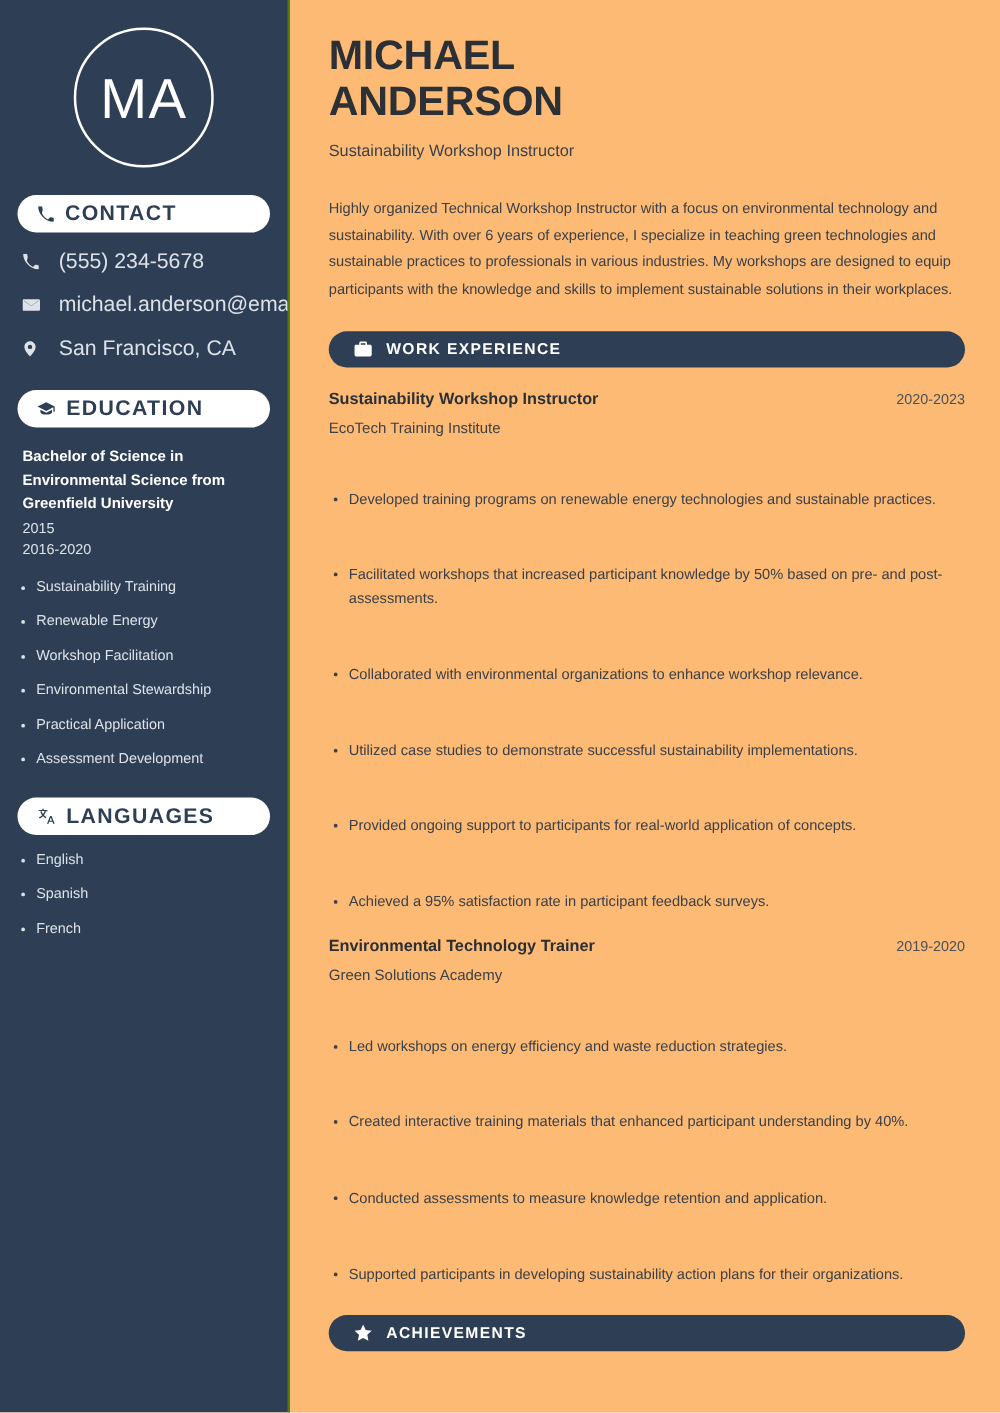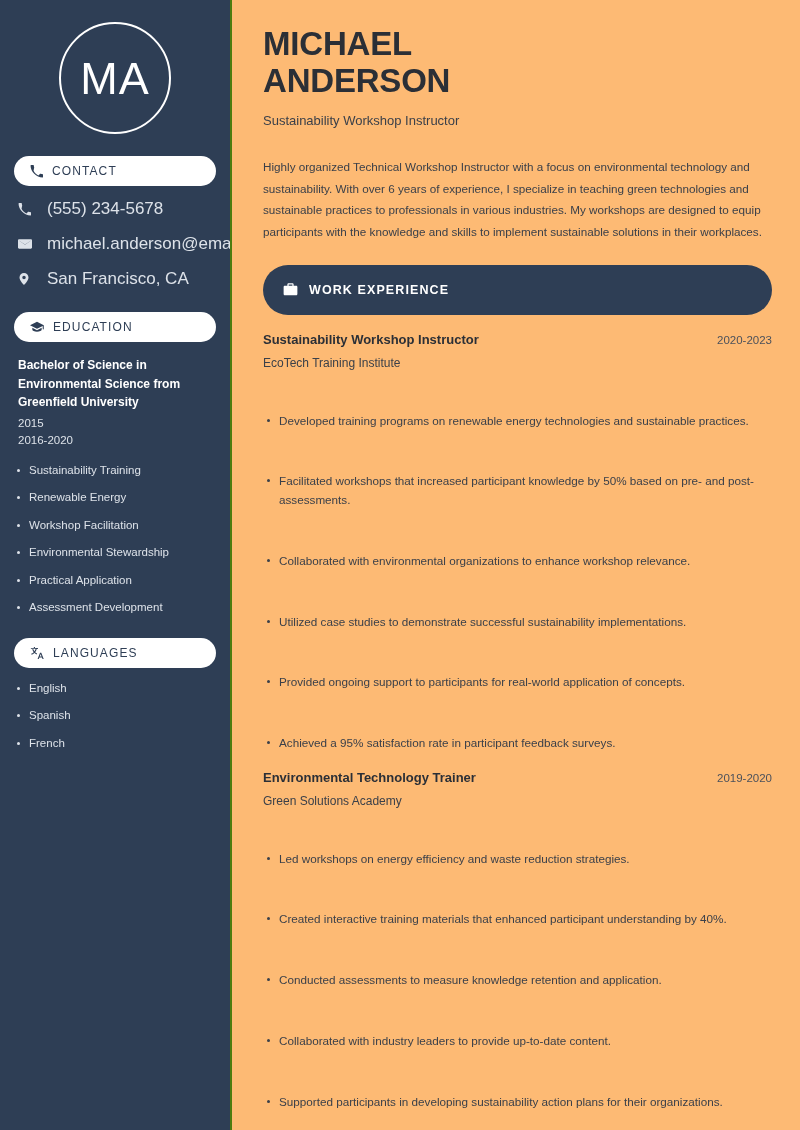--- a/index.html
+++ b/index.html
@@ -65,22 +65,22 @@
     box-sizing: border-box;
   }
   .pill .pill-icon {
     display: flex;
     align-items: center;
     margin-right: 9px;
   }
   .pill .pill-icon svg { display: block; }
   .pill-label {
     color: #2e3e55;
-    font-size: 12px;
-    font-weight: 400;
+    font-size: 17px;
+    font-weight: 700;
     letter-spacing: 1.1px;
   }
 
   .contact-list {
     margin-top: 12px;
   }
   .contact-row {
     display: flex;
     align-items: center;
     margin: 0 0 13px 4px;
@@ -166,21 +166,21 @@
     color: #3b4049;
     font-size: 11.7px;
     line-height: 1.85;
     margin-top: 26px;
   }
 
   .section-bar {
     margin-top: 22px;
     background: #2e3e55;
     border-radius: 999px;
-    height: 50px;
+    height: 29px;
     display: flex;
     align-items: center;
     padding: 0 20px;
     box-sizing: border-box;
   }
   .section-bar .sb-icon {
     display: flex;
     align-items: center;
     margin-right: 11px;
   }
@@ -369,21 +369,20 @@
     <div class="job">
       <div class="job-head">
         <span class="job-role">Environmental Technology Trainer</span>
         <span class="job-date">2019-2020</span>
       </div>
       <div class="job-org">Green Solutions Academy</div>
       <ul class="job-points">
         <li>Led workshops on energy efficiency and waste reduction strategies.</li>
         <li>Created interactive training materials that enhanced participant understanding by 40%.</li>
         <li>Conducted assessments to measure knowledge retention and application.</li>
-        <li>Collaborated with industry leaders to provide up-to-date content.</li>
         <li>Supported participants in developing sustainability action plans for their organizations.</li>
       </ul>
     </div>
 
     <div class="section-bar">
       <span class="sb-icon">
         <svg width="15" height="15" viewBox="0 0 24 24" fill="#ffffff">
             <path d="M12 .9l3.3 7.1 7.7.9-5.7 5.3 1.5 7.6L12 18.1 5.2 21.8l1.5-7.6L1 8.9l7.7-.9z"></path>
           </svg>
       </span>

